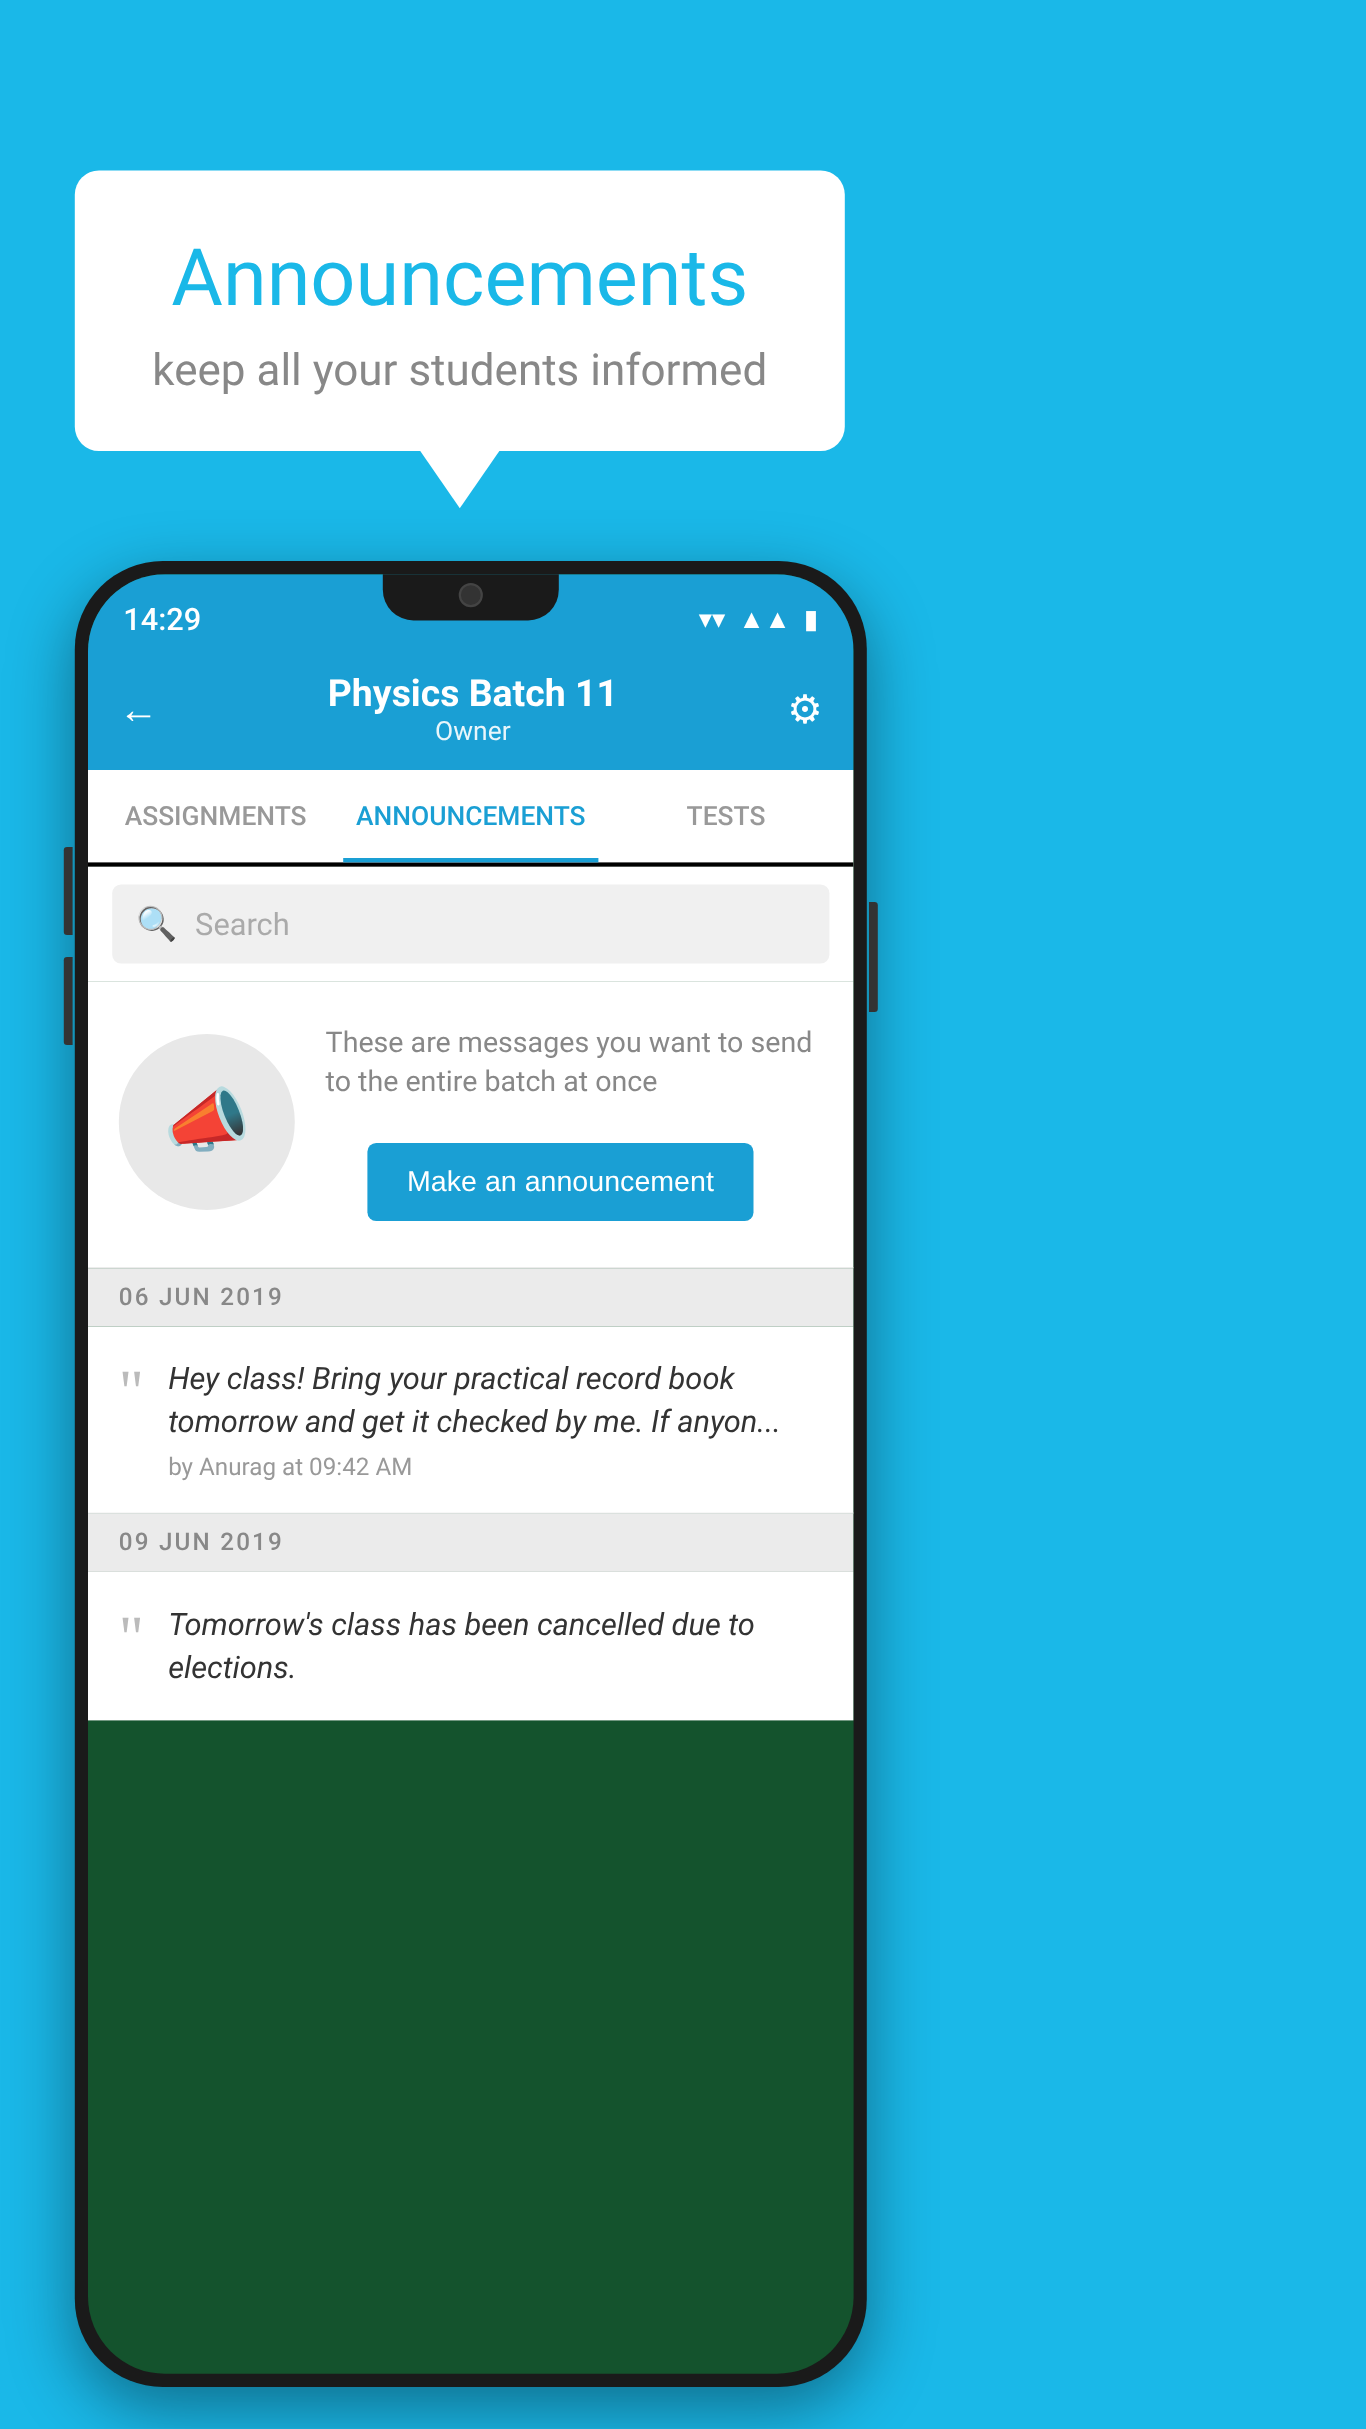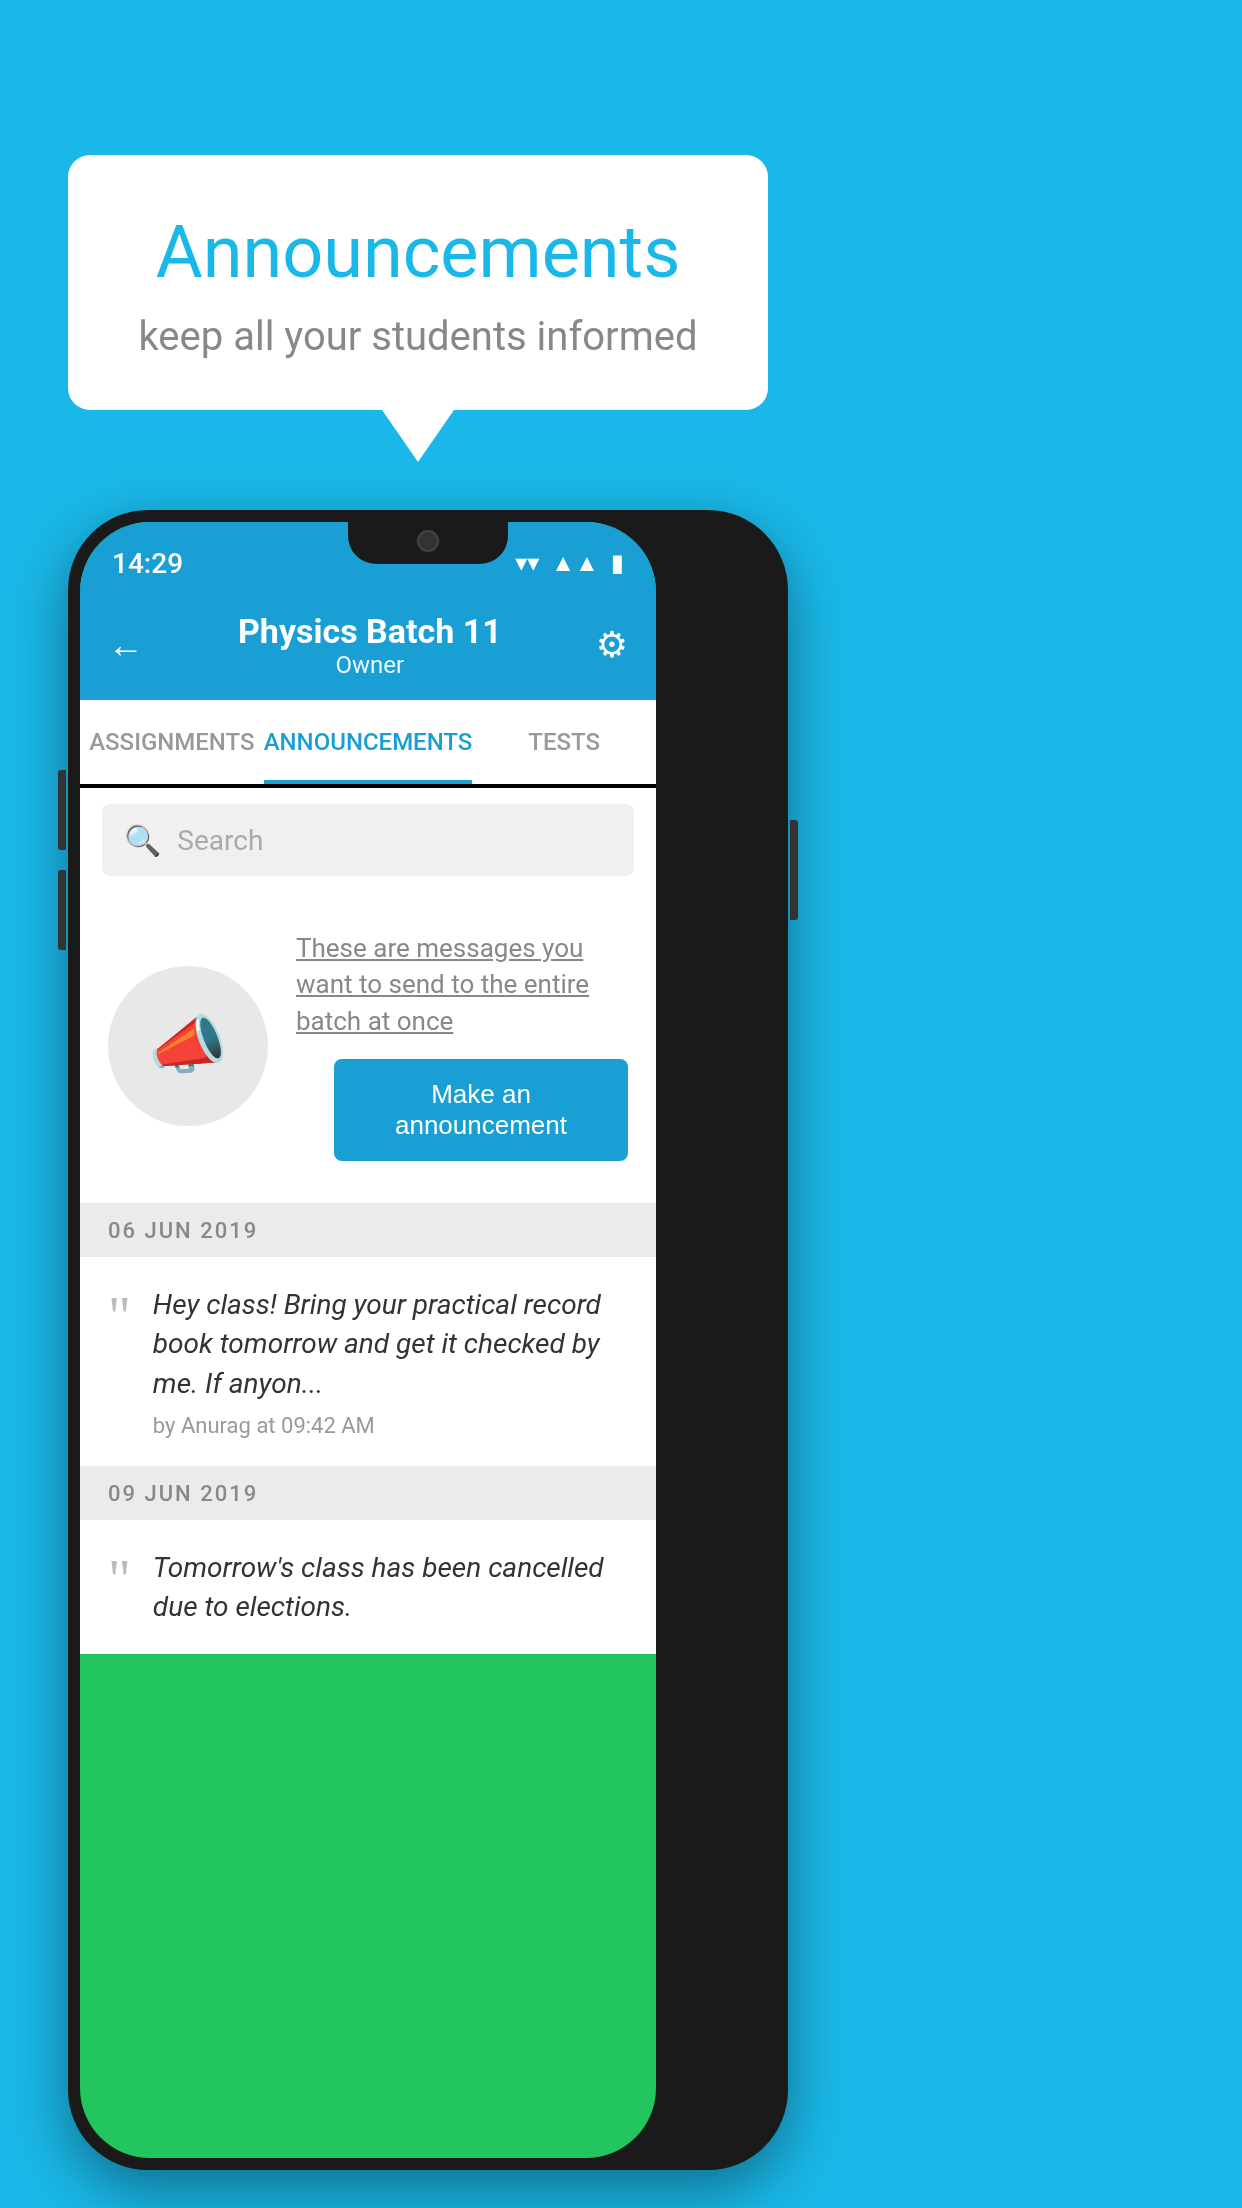--- a/index.html
+++ b/index.html
@@ -91,23 +91,23 @@
     .phone-camera {
       width: 22px;
       height: 22px;
       background: #333;
       border-radius: 50%;
       margin: 8px auto 0;
       border: 2px solid #444;
     }
 
     .phone-screen {
-      width: 576px;
+      width: 696px;
       height: 1636px;
-      background: #22c55e;
+      background: #14532d;
       border-radius: 70px;
       overflow: hidden;
       position: relative;
     }
 
     
     .status-bar {
       background: #1a9fd4;
       height: 68px;
       display: flex;
@@ -259,23 +259,22 @@
       color: #555;
     }
 
     .promo-right {
       flex: 1;
     }
 
     .promo-text {
       font-size: 26px;
       color: #888;
-      margin-bottom: 20px;
+      margin-bottom: 36px;
       line-height: 1.4;
-      text-decoration: underline;
     }
 
     .make-announcement-btn {
       background: #1a9fd4;
       color: white;
       border: none;
       border-radius: 8px;
       padding: 20px 36px;
       font-size: 26px;
       font-weight: 500;

